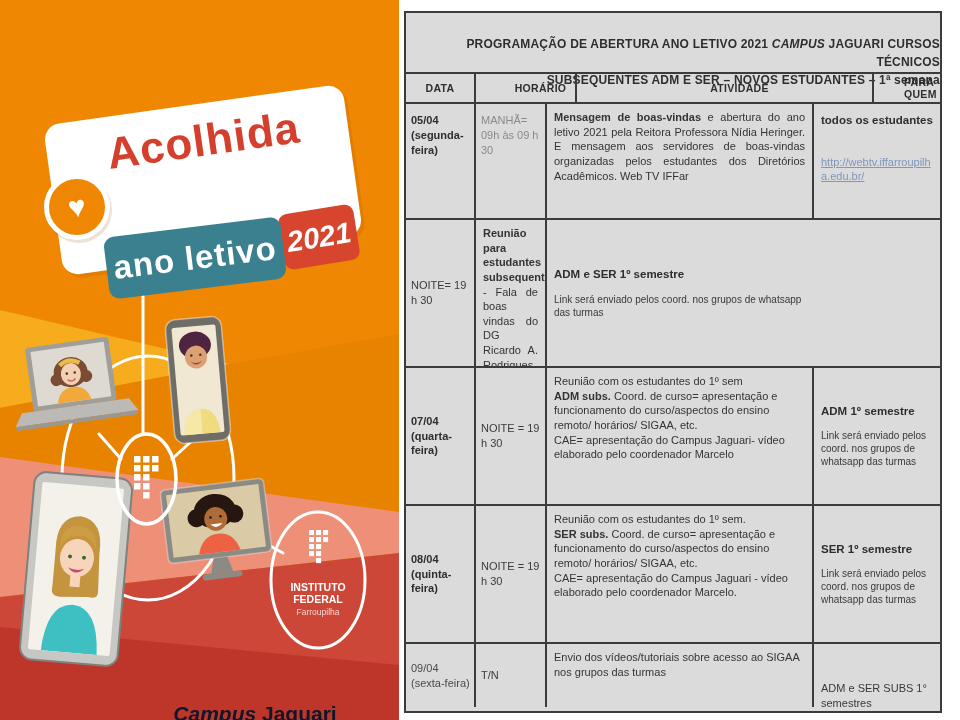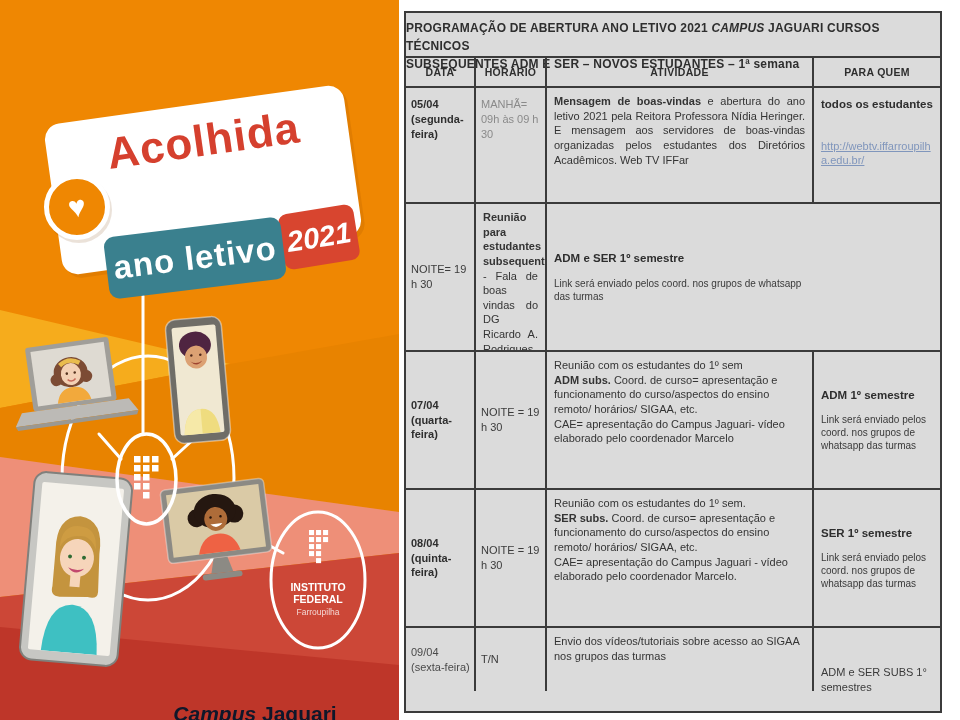--- a/index.html
+++ b/index.html
@@ -25,26 +25,26 @@
   .year-box{position:absolute;left:281px;top:209px;width:76px;height:56px;background:#D8452F;
     border-radius:9px;transform:rotate(-9deg);display:flex;align-items:center;justify-content:center;
     z-index:2;}
   .year-box span{color:#fff;font-size:29px;font-weight:bold;font-style:italic;}
   .campus-line{position:absolute;left:120px;top:702px;width:270px;text-align:center;color:#0f172a;
     font-size:21px;font-weight:bold;z-index:5;}
 
   
   .tblwrap{position:absolute;left:404px;top:11px;width:538px;height:702px;box-sizing:border-box;
     border:2px solid #3b3b3b;background:#DBDBDB;color:#2e2e2e;}
-  .t-title{height:45px;box-sizing:border-box;border-bottom:2px solid #3b3b3b;text-align:left;
-    font-size:12px;font-weight:bold;line-height:18px;padding-top:6px;letter-spacing:.2px;}
+  .t-title{height:45px;box-sizing:border-box;border-bottom:2px solid #3b3b3b;text-align:right;
+    font-size:12px;font-weight:bold;line-height:18px;padding-top:6px;letter-spacing:.2px;margin-top:16px;}
   .t-title .it{font-style:italic;}
   .t-title .un{}
   .thead,.trow{display:grid;grid-template-columns:70px 71px 267px 1fr;box-sizing:border-box;}
-  .thead{height:30px;border-bottom:2px solid #3b3b3b;font-weight:bold;font-size:10.5px;}
+  .thead{height:30px;border-bottom:2px solid #3b3b3b;font-weight:bold;font-size:10.5px;gap:30px;}
   .thead .cell{display:flex;align-items:center;justify-content:center;letter-spacing:.3px;}
   .cell{box-sizing:border-box;border-right:2px solid #3b3b3b;overflow:hidden;}
   .cell:last-child{border-right:none;}
   .trow{border-bottom:2px solid #3b3b3b;font-size:11px;}
   .r0{height:116px;} .r1{height:148px;} .r2{height:138px;} .r3{height:138px;}
   .r4{height:63px;border-bottom:none;}
   .c-date{display:flex;align-items:center;padding:4px 3px 4px 5px;font-weight:bold;line-height:1.35;}
   .c-time{display:flex;align-items:center;padding:4px 3px 4px 5px;color:#3b3b3b;line-height:1.35;}
   .r0 .c-date,.r0 .c-time{align-items:flex-start;padding-top:9px;}
   .r0 .c-time{color:#8a8a8a;}

